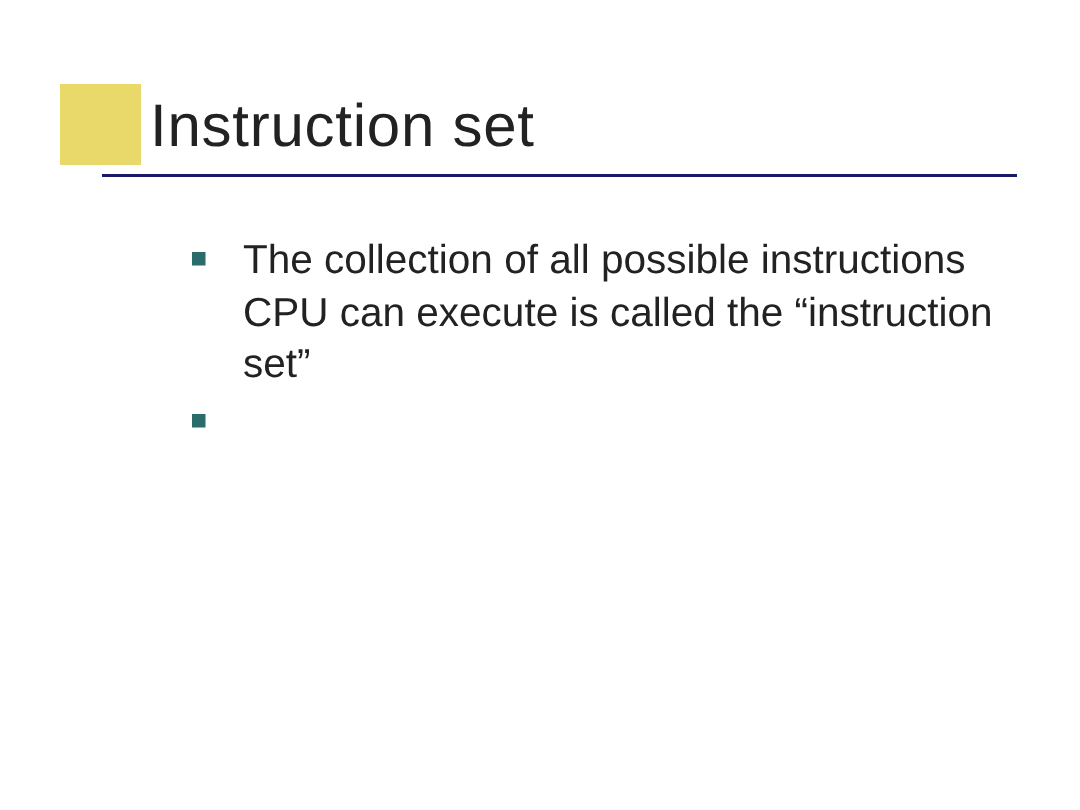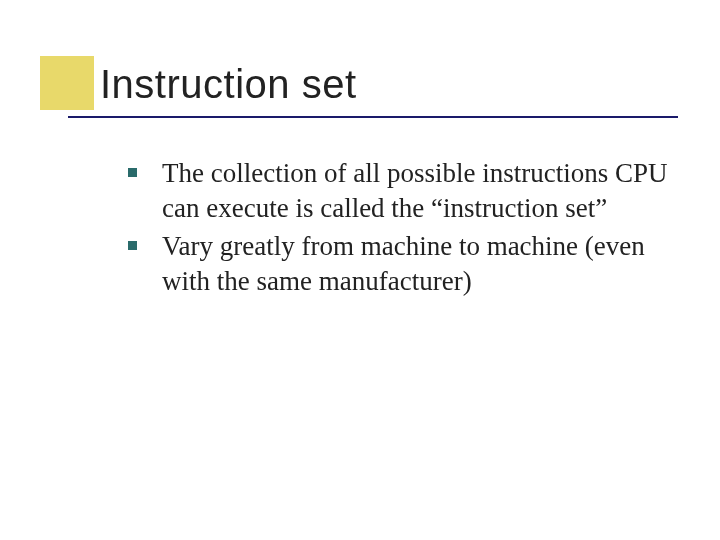--- a/index.html
+++ b/index.html
@@ -39,21 +39,20 @@
     top: 156px;
     width: 560px;
   }
   .bullet-item {
     position: relative;
     padding-left: 34px;
     font-size: 27px;
     line-height: 1.28;
     color: #222;
     margin-bottom: 4px;
-    font-family: Liberation Serif, serif;
   }
   .bullet-marker {
     position: absolute;
     left: 0;
     top: 12px;
     width: 9px;
     height: 9px;
     background: #2a6b6b;
   }
 </style>
@@ -68,19 +67,15 @@
   <div class="rule"></div>
 
   <div class="body">
     <div class="bullet-item">
       <span class="bullet-marker"></span>
       <span>The collection of all possible instructions CPU can execute is called the “instruction set”</span>
     </div>
     <div class="bullet-item">
       <span class="bullet-marker"></span>
     </div>
-    <div class="bullet-item">
-      <span class="bullet-marker"></span>
-      <span>Vary greatly from machine to machine (even with the same manufacturer)</span>
-    </div>
   </div>
 
 </div>
 
 </body></html>

